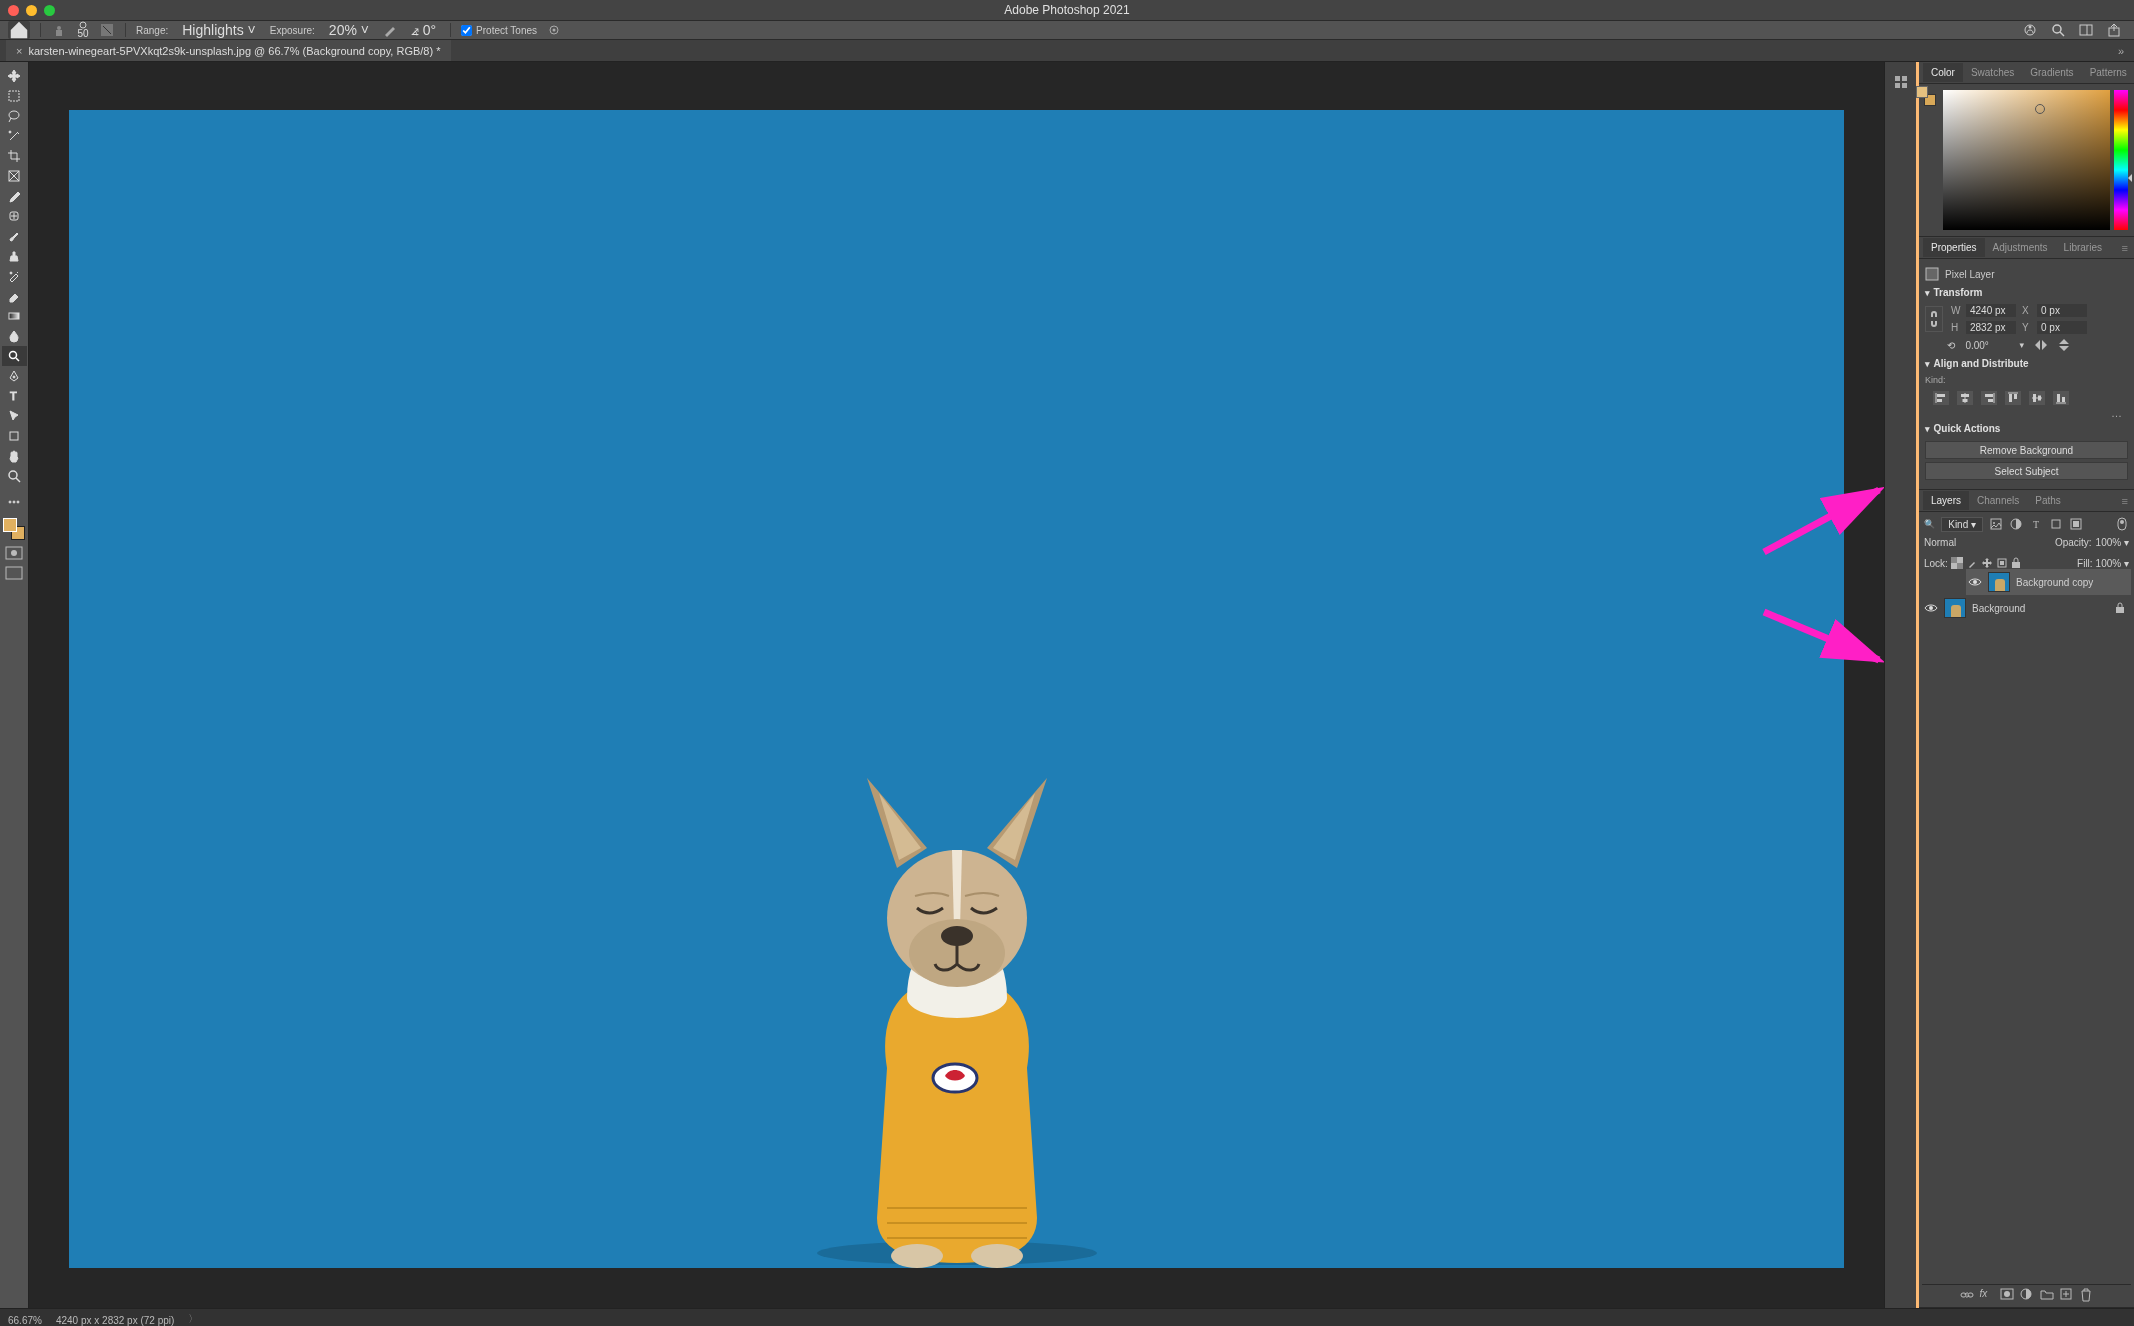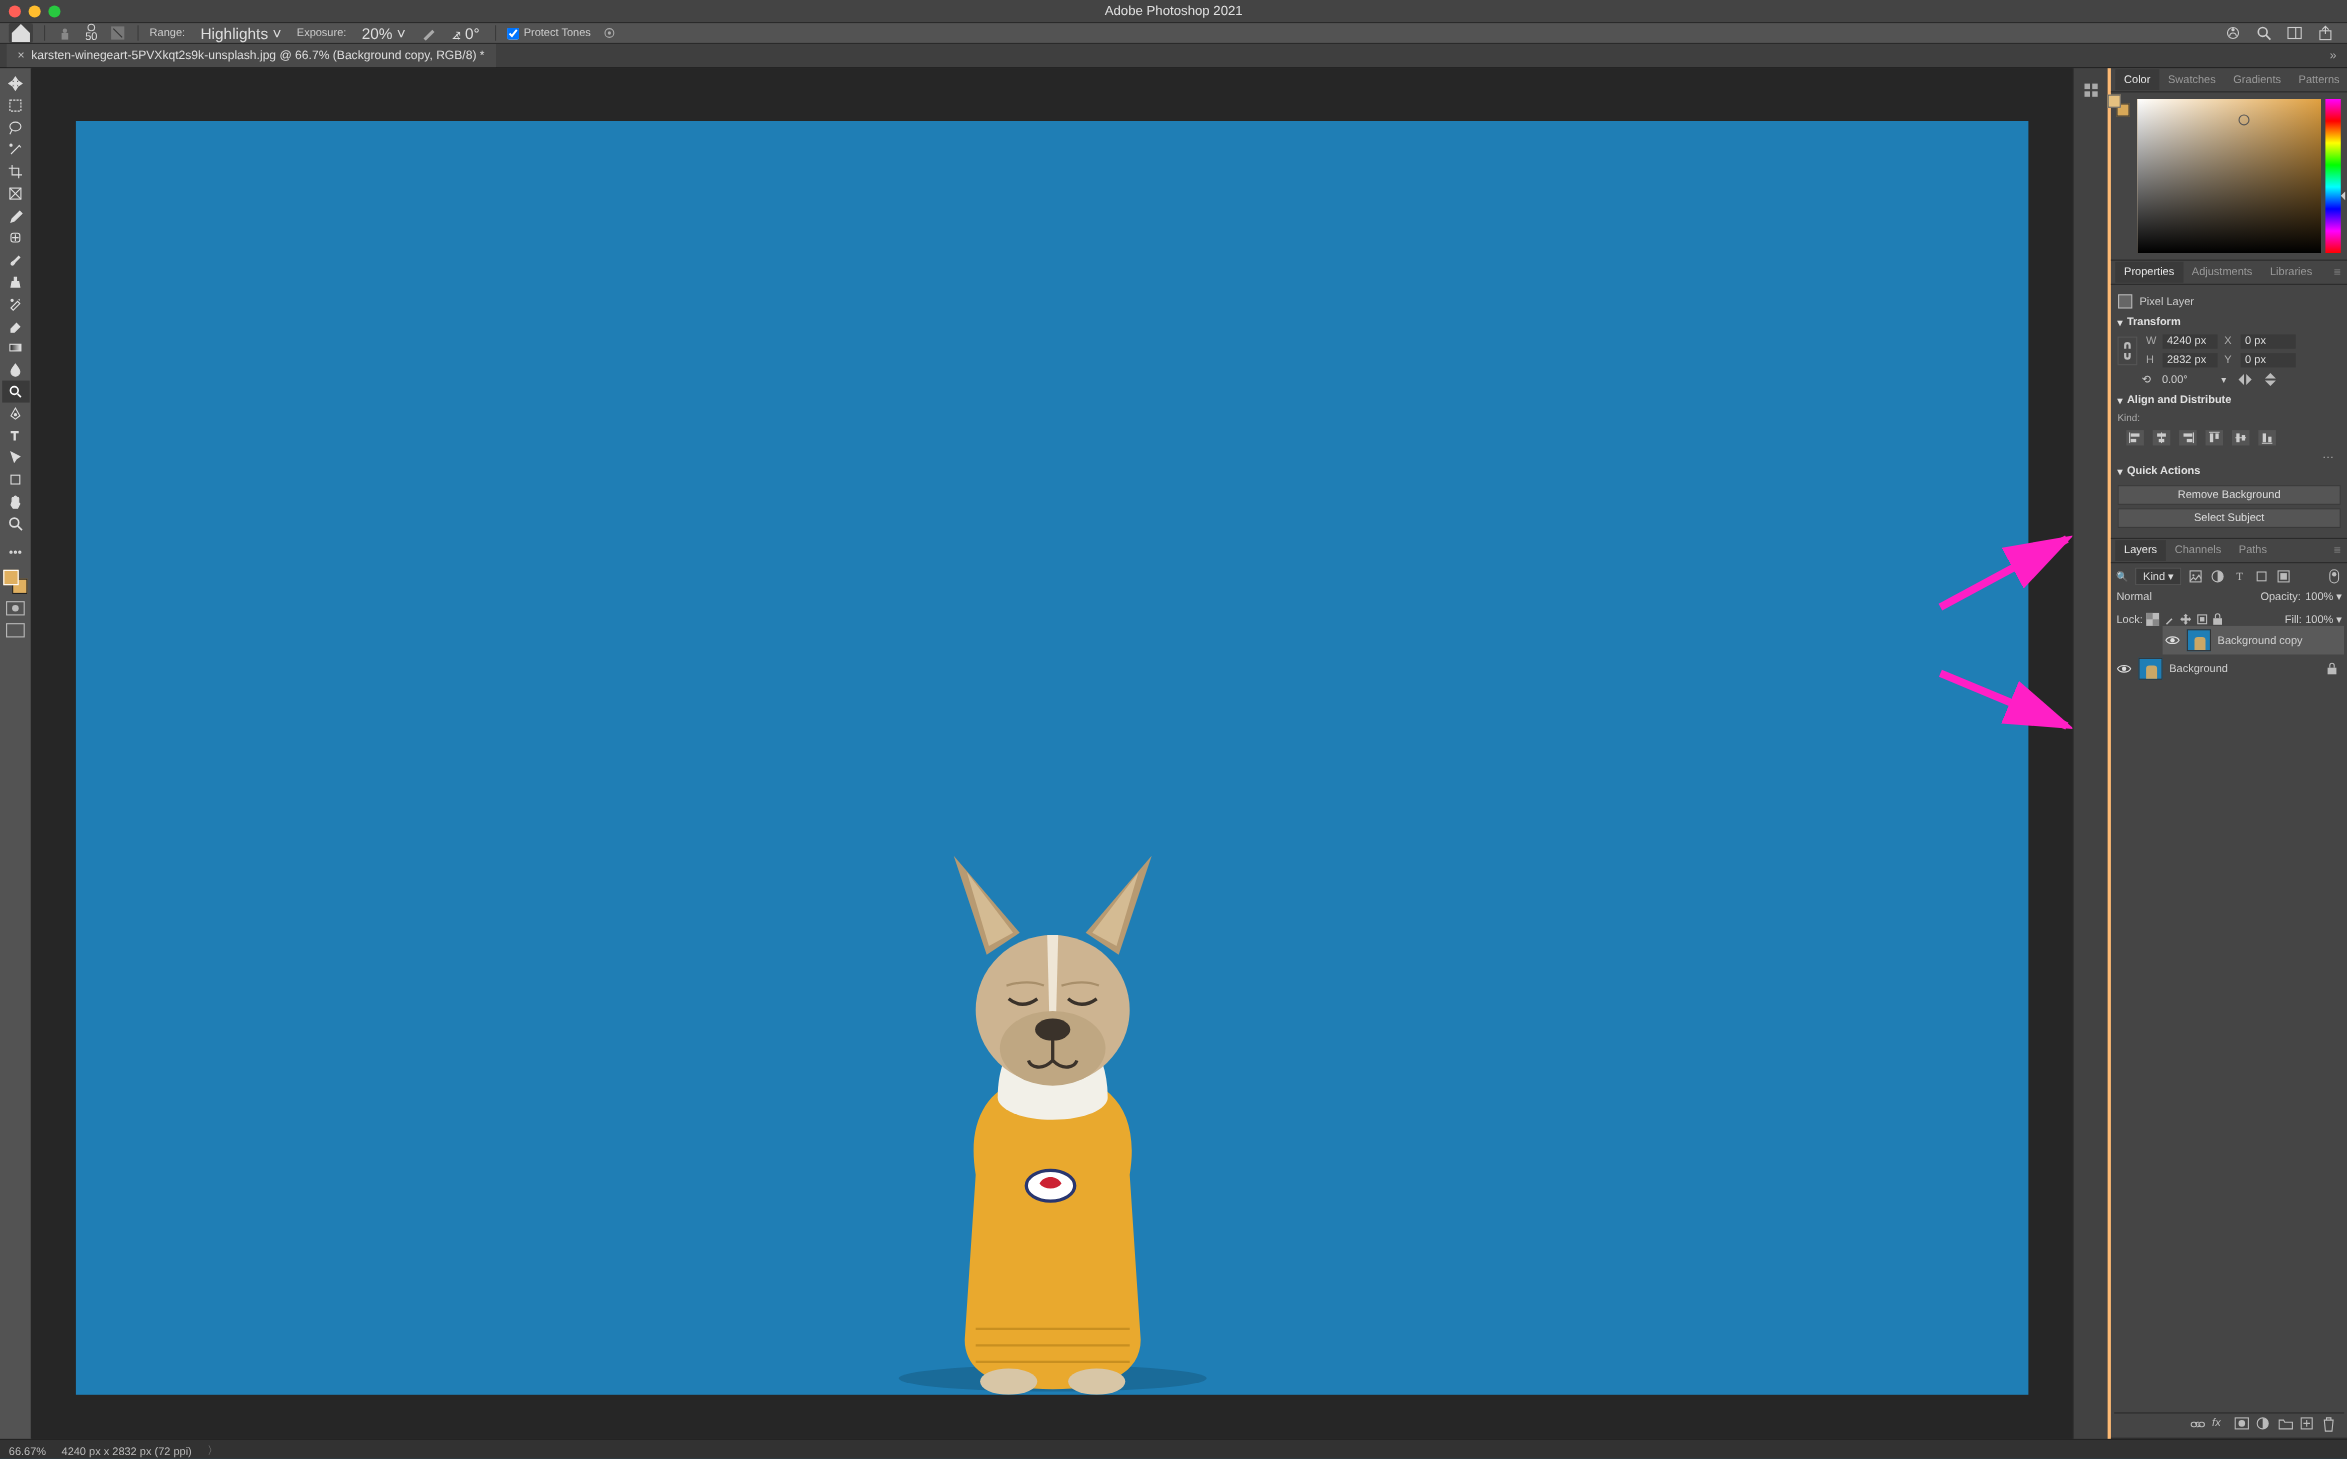--- a/index.html
+++ b/index.html
@@ -79,21 +79,21 @@
 .layers-row2 { display:flex; align-items:center; gap:4px; height:18px; font-size:10px; padding:0 2px; }
 .layers-row3 { display:flex; align-items:flex-end; gap:3px; height:18px; font-size:10px; padding:0 2px; }
 .lock-ic { width:12px;height:12px; }
 .layer-item { display:flex; align-items:center; gap:6px; height:26px; padding:0 2px; }
 .layer-item.sel { background:#5a5a5a;margin-left:44px; }
 .eye { width:14px; text-align:center; }
 .thumb { width:22px; height:20px; background:#1f7eb5; border:1px solid #333; position:relative; }
 .thumb::after{content:'';position:absolute;left:6px;bottom:0;width:10px;height:12px;background:#caa766;border-radius:3px 3px 0 0;}
 .layer-name { font-size:10px; }
 .layer-lock { margin-left:auto;padding-right:4px; }
-.layer-footer { display:flex; gap:6px; justify-content:flex-end; align-items:center; height:20px; padding:0 6px; border-top:1px solid #2a2a2a; }
+.layer-footer { display:flex; gap:6px; justify-content:center; align-items:center; height:20px; padding:0 6px; border-top:1px solid #2a2a2a; }
 .layer-footer .fic { width:14px;height:14px; color:#bbb; }
 
 .statusbar { height: 18px; background: #323232; display: flex; align-items: flex-end; font-size: 10px; color: #bbb; padding: 0 8px; gap: 14px; border-top: 1px solid #222; }
 .statusbar .chev { color: #888; }
 
 .arrow-annot { position: absolute; pointer-events: none; }
 svg { display:block; }
 </style>
 </head>
 <body>

